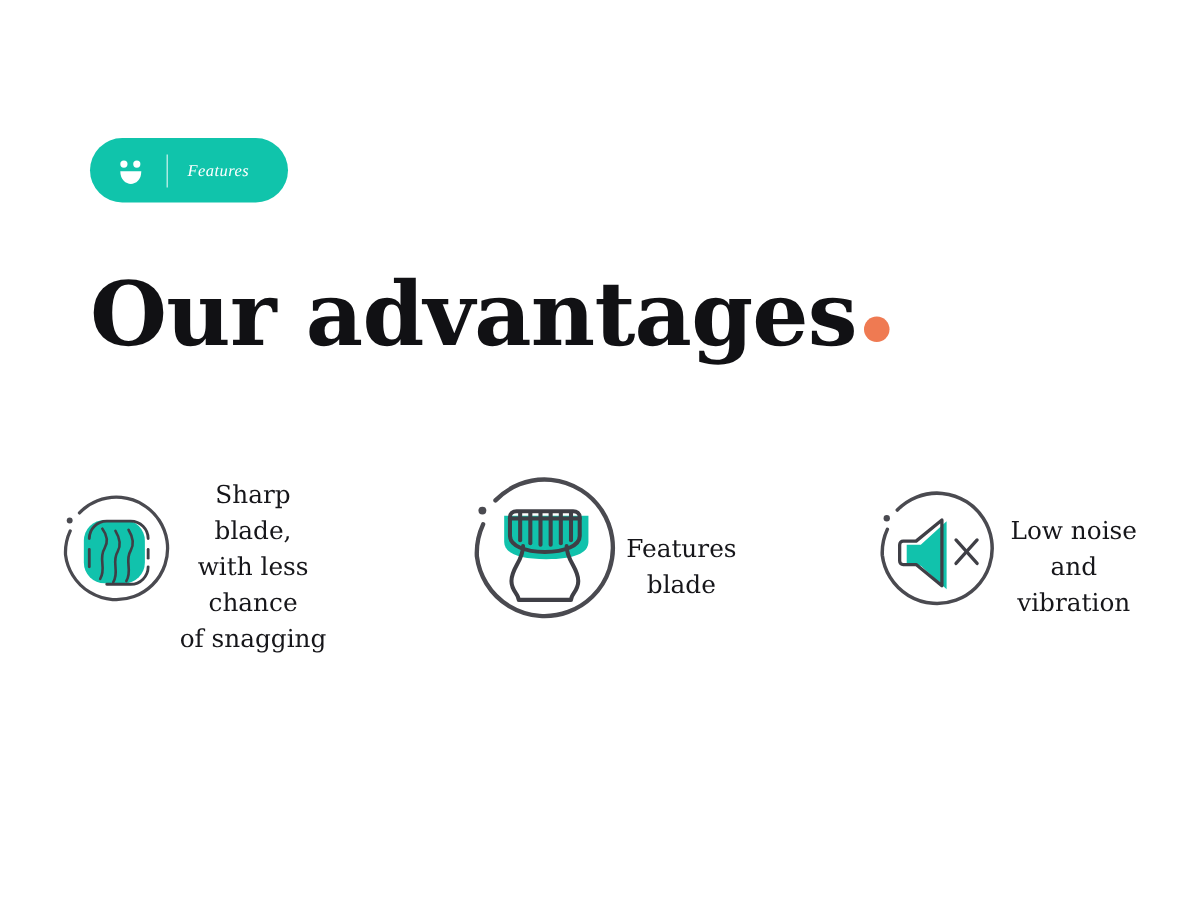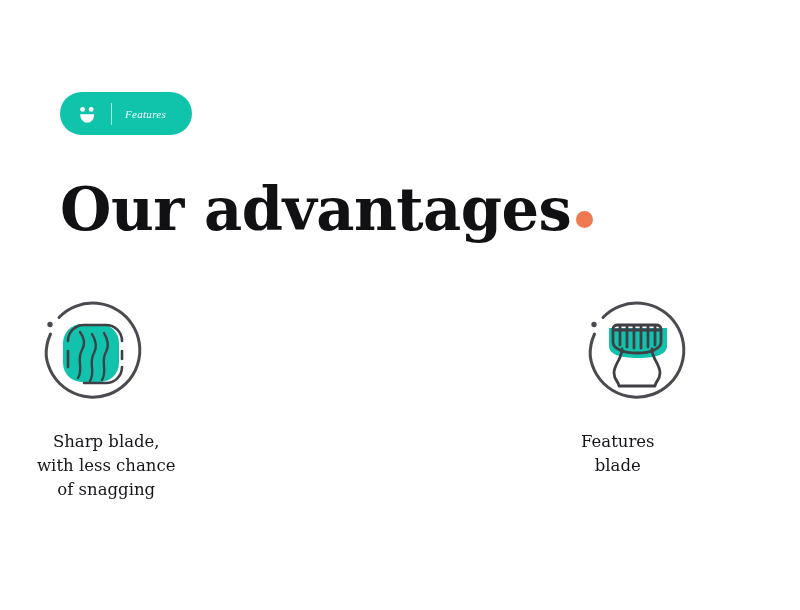--- a/index.html
+++ b/index.html
@@ -88,22 +88,22 @@
     position: absolute;
     left: 37px;
     top: 296px;
     width: 726px;
     display: flex;
     justify-content: space-between;
   }
   .advantage {
     width: 182px;
     display: flex;
-    flex-direction: column;
-    align-items: flex-start;
+    flex-direction: row;
+    align-items: center;
   }
   .adv-circle {
     width: 112px;
     height: 112px;
     display: block;
   }
   .adv-caption {
     margin-top: 22px;
     text-align: center;
     font-family: "DejaVu Serif", "Liberation Serif", serif;
@@ -182,16 +182,36 @@
           <path d="M32 34 L80 34"></path>
 
           <path d="M41 53 C41 63 33 68 33 77 C33 84 38 86 38 90 L74 90
                    C74 86 79 84 79 77 C79 68 71 63 71 53"></path>
         </g>
       </svg>
       <div class="adv-caption">Features
 blade</div>
     </div>
 
+    <div class="advantage">
+      <svg class="adv-circle" viewBox="0 0 112 112">
+        <path d="M22.0 21.5 A47 47 0 1 1 9.2 60.0 A47 47 0 0 1 13.5 38.0" fill="none" stroke="#4a4a50" stroke-width="3" stroke-linecap="round"></path>
+        <circle cx="13.0" cy="28.5" r="2.7" fill="#4a4a50"></circle>
+
+        <path d="M30 51 L42 51 L64 31 L64 89 L42 69 L30 69 Z" fill="#11c2ac"></path>
+
+        <g fill="none" stroke="#3f3f46" stroke-width="2.8" stroke-linejoin="round" stroke-linecap="round">
+          <path d="M27 48 C25.3 48 24 49.3 24 51 L24 65 C24 66.7 25.3 68 27 68 L38 68
+                   L60 86 L60 30 L38 48 Z"></path>
+        </g>
+
+        <g stroke="#3f3f46" stroke-width="2.8" stroke-linecap="round">
+          <path d="M72 47 L90 67"></path>
+          <path d="M90 47 L72 67"></path>
+        </g>
+      </svg>
+      <div class="adv-caption">Low noise and
+vibration</div>
+    </div>
 
 
   </div>
 </div>
 
 </body></html>

